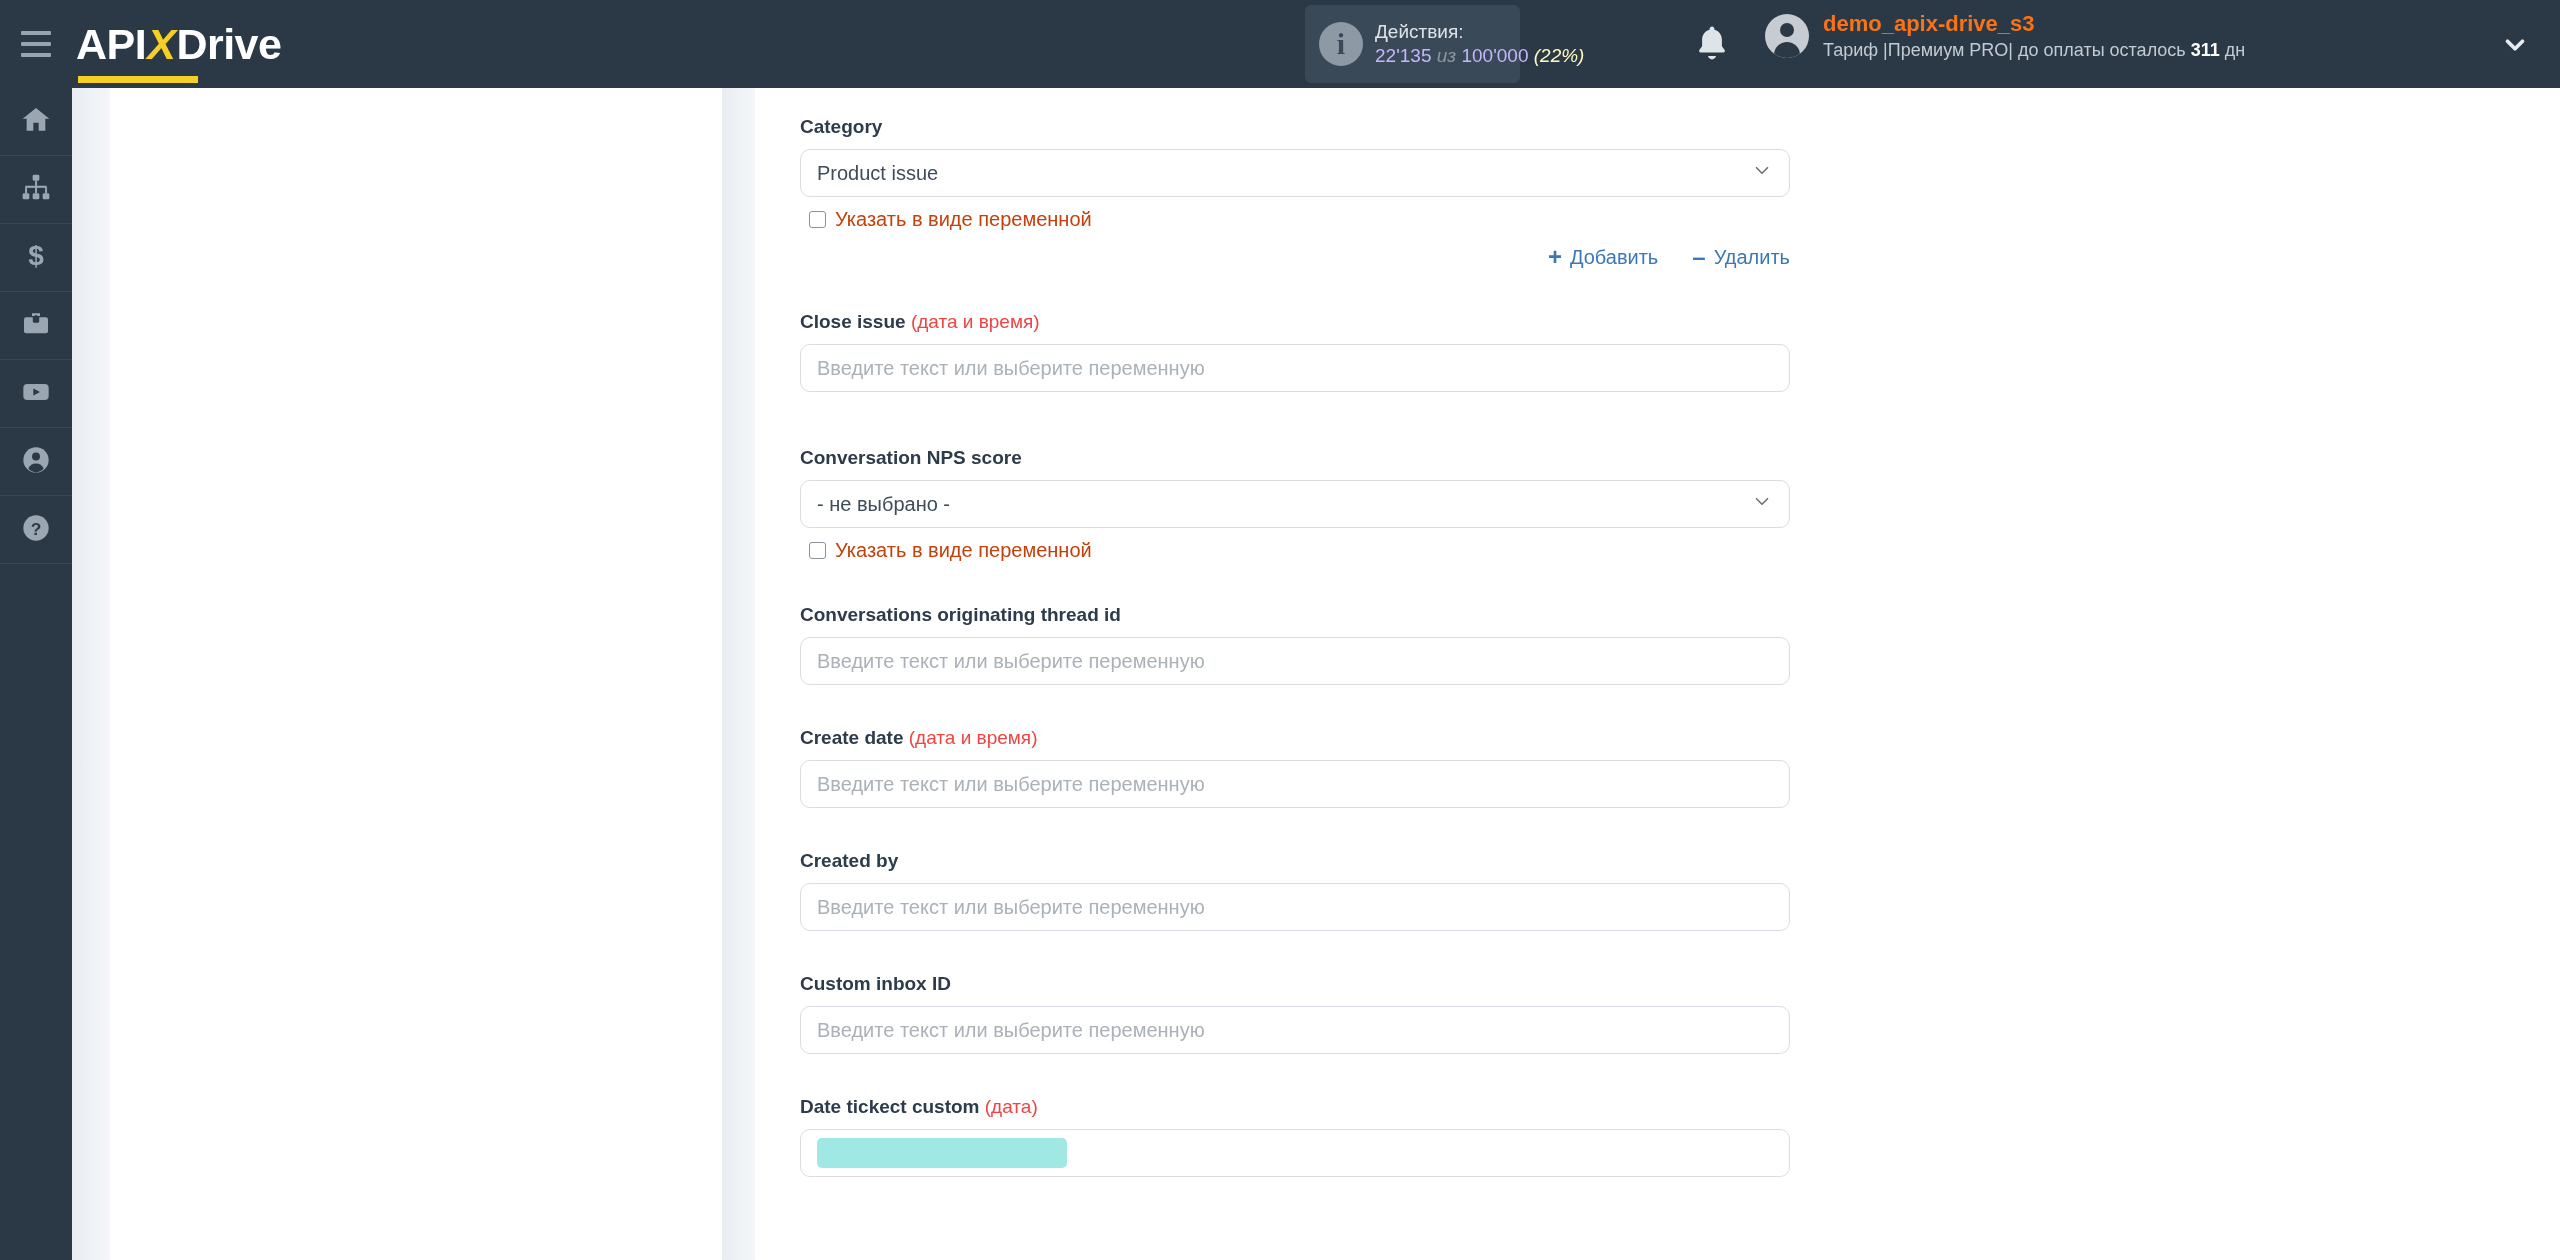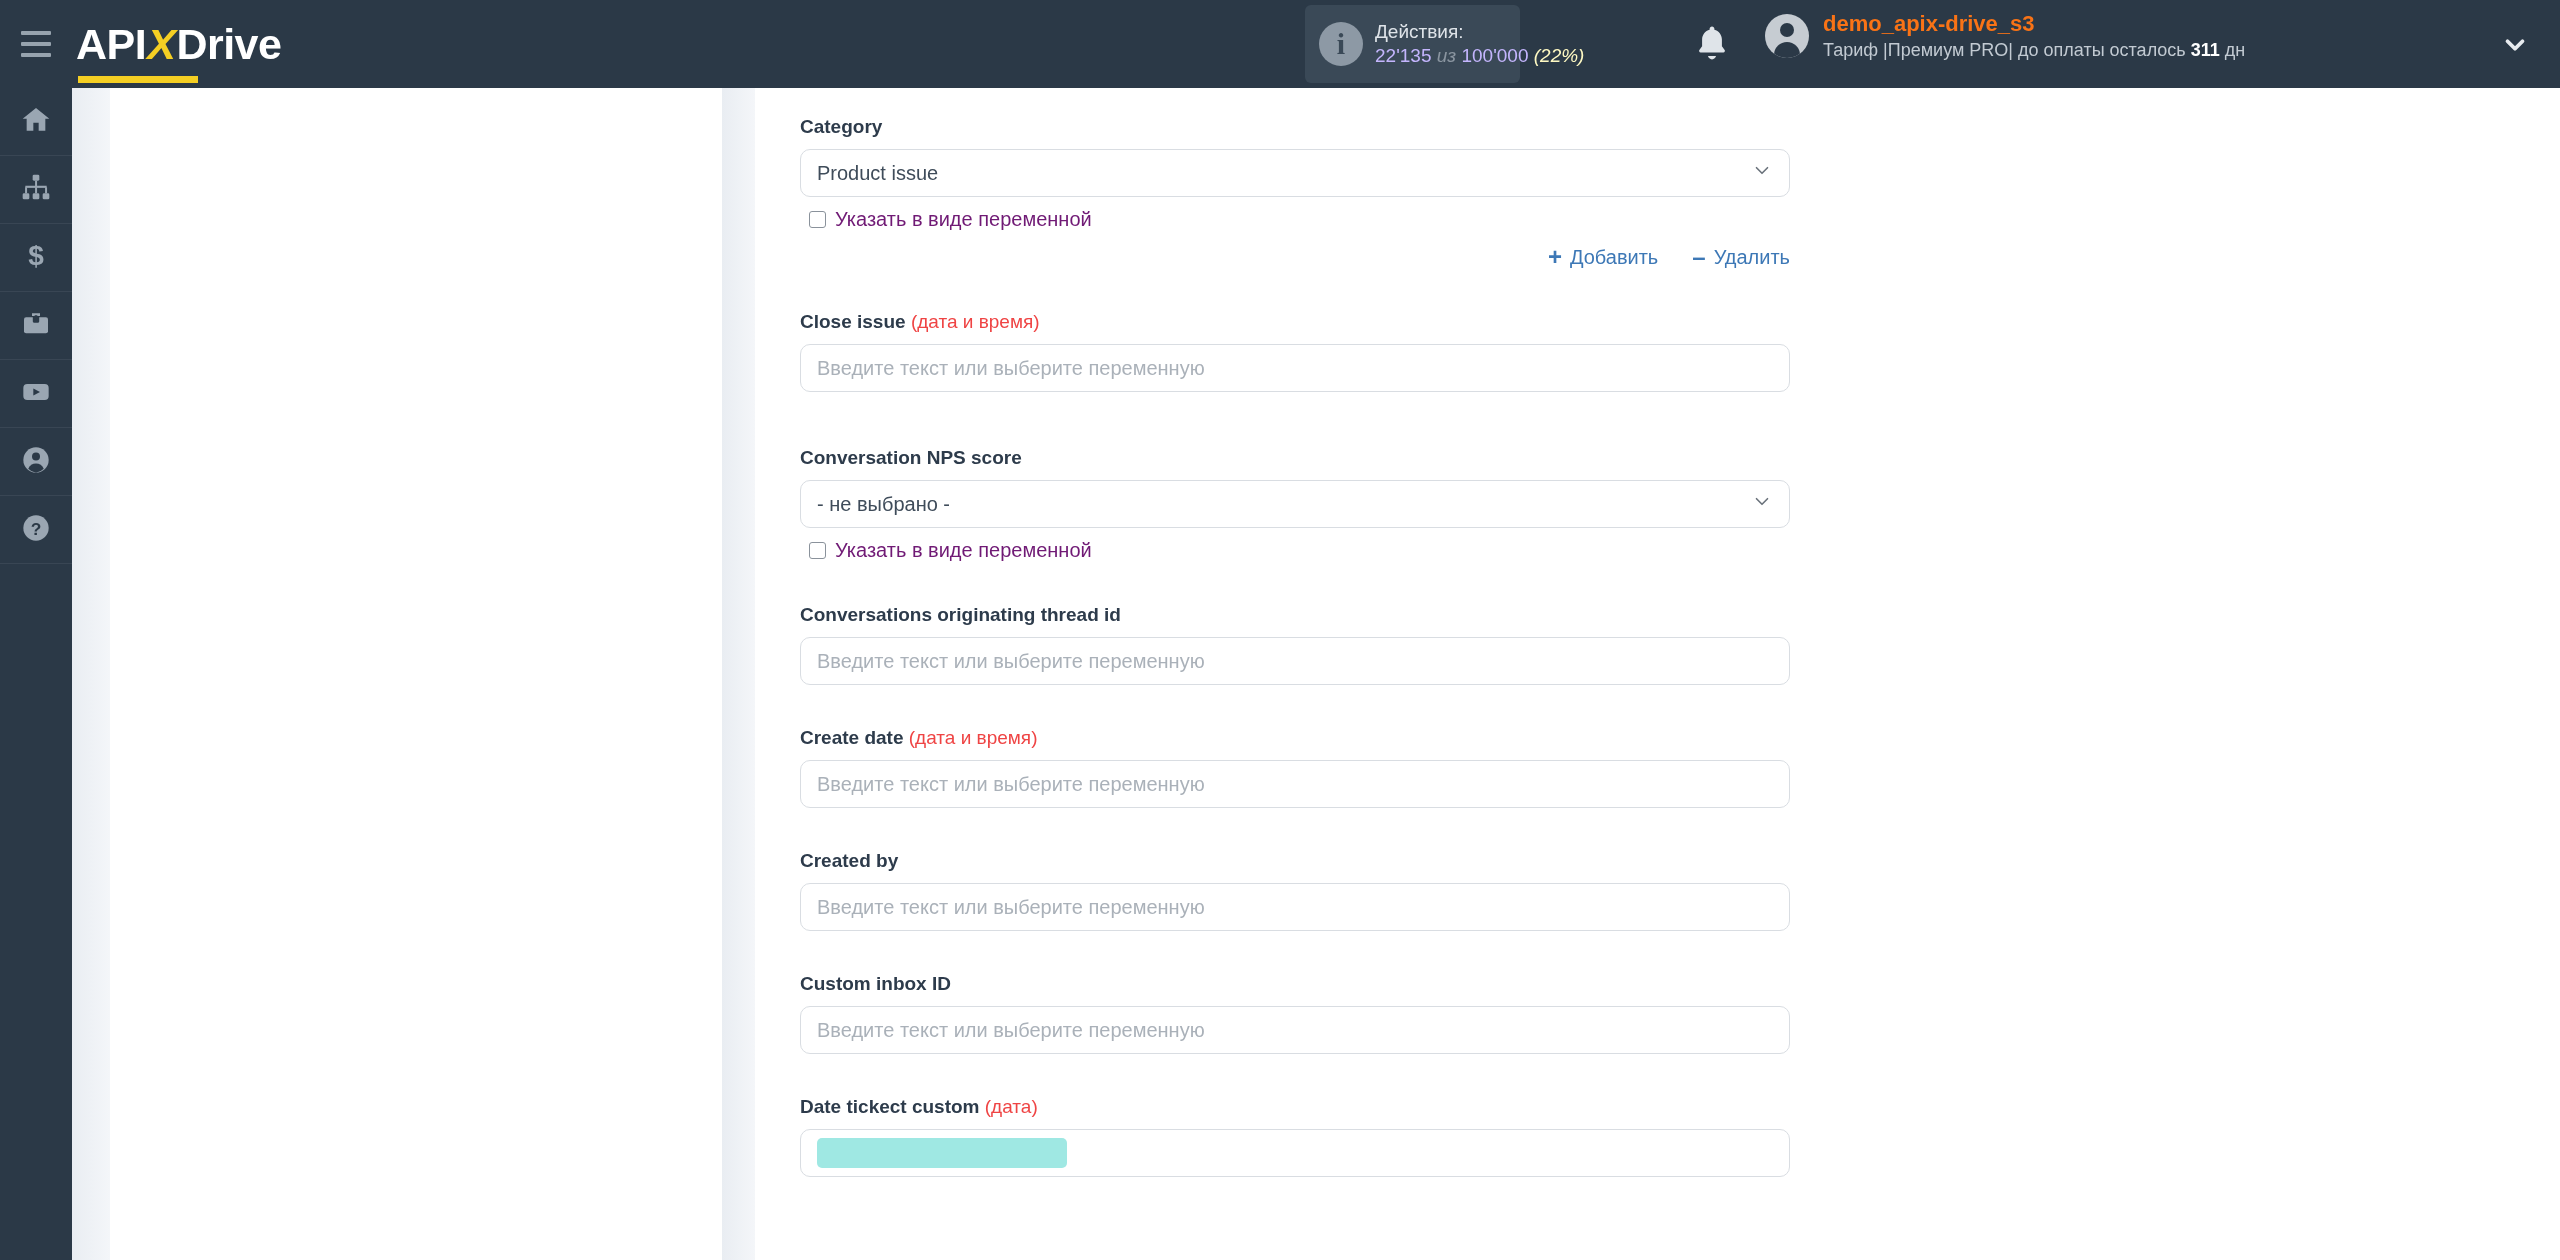--- a/index.html
+++ b/index.html
@@ -179,21 +179,21 @@
     display: flex; align-items: center;
     margin-top: 11px;
     cursor: pointer;
   }
   .cbox {
     width: 17px; height: 17px;
     border: 1.6px solid #8a929b; border-radius: 3px;
     background: #fff; flex: 0 0 auto;
   }
   .checkline span {
-    margin-left: 9px; font-size: 20px; color: #701a75;
+    margin-left: 9px; font-size: 20px; color: #c2410c;
   }
 
   .addrow {
     width: 990px;
     display: flex; justify-content: flex-end;
     align-items: center; gap: 34px;
     margin-top: 14px;
   }
   .linkbtn {
     display: flex; align-items: center; gap: 8px;

